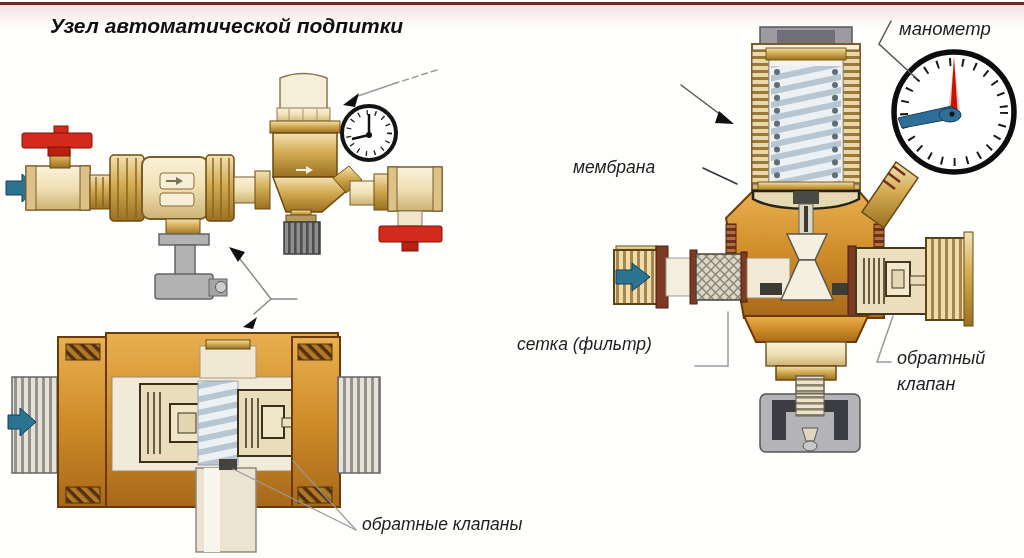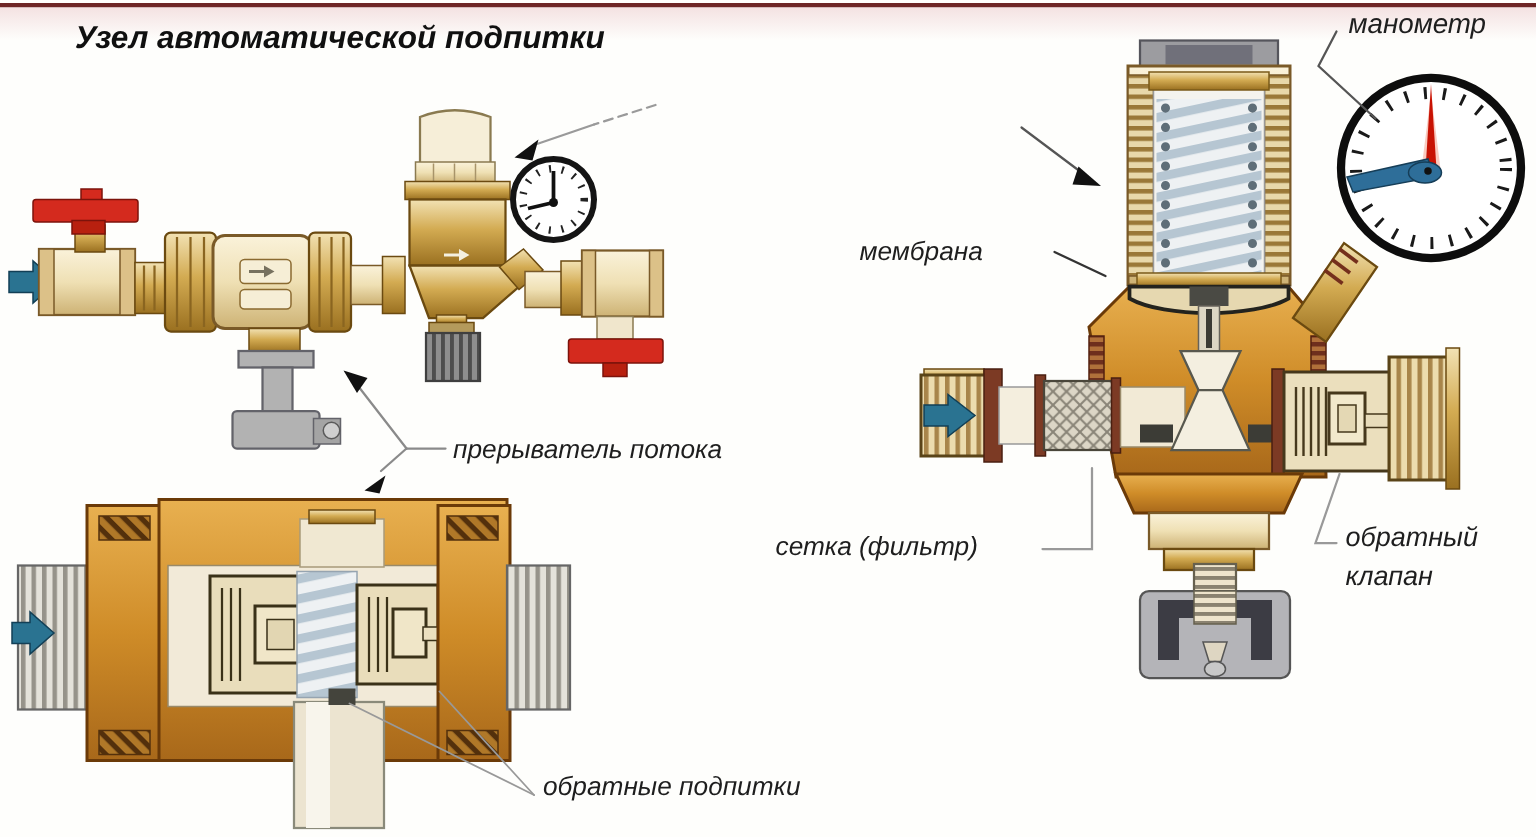--- a/index.html
+++ b/index.html
@@ -13,25 +13,25 @@
     background:linear-gradient(#f4e2e2, rgba(255,255,255,0)); }
   svg.diagram { position:absolute; left:0; top:0; }
   .lbl {
     position:absolute; font-style:italic; font-size:17.5px; line-height:1.25;
     color:#1e1e1e; white-space:nowrap;
   }
   .title {
     position:absolute; left:50px; top:14px;
     font-style:italic; font-weight:bold; font-size:21px; color:#101010; white-space:nowrap;
   }
-  .lbl.manometer   { left:899px; top:4px;  font-size:18.5px; }
+  .lbl.manometer   { left:899px; top:17px;  font-size:18.5px; }
   .lbl.reduction   { left:443px; top:54px; }
   .lbl.membrane    { left:573px; top:157px; }
   .lbl.interrupter { left:302px; top:289px; }
-  .lbl.mesh        { left:517px; top:354px; }
+  .lbl.mesh        { left:517px; top:334px; }
   .lbl.checkvalve  { left:897px; top:345px; width:130px; white-space:normal; line-height:1.45; font-size:18px; }
   .lbl.checkvalves { left:362px; top:514px; }
 </style>
 </head>
 <body>
 
 <div class="canvas">
   <div class="top-rule"></div>
   <div class="top-wash"></div>
 
@@ -339,17 +339,16 @@
       <polyline points="893,316 877,362 891,362" fill="none" stroke="#999" stroke-width="1.5"></polyline>
 
       <line x1="233" y1="469" x2="356" y2="530" stroke="#999" stroke-width="1.2"></line>
       <line x1="293" y1="461" x2="356" y2="530" stroke="#999" stroke-width="1.2"></line>
     </g>
   </svg>
 
   <div class="title">Узел автоматической подпитки</div>
   <div class="lbl manometer">манометр</div>
   <div class="lbl membrane">мембрана</div>
-  <div class="lbl interrupter">прерыватель потока</div>
   <div class="lbl mesh">сетка (фильтр)</div>
   <div class="lbl checkvalve">обратный клапан</div>
-  <div class="lbl checkvalves">обратные подпитки</div>
+  <div class="lbl checkvalves">обратные клапаны</div>
 </div>
 
 </body></html>

